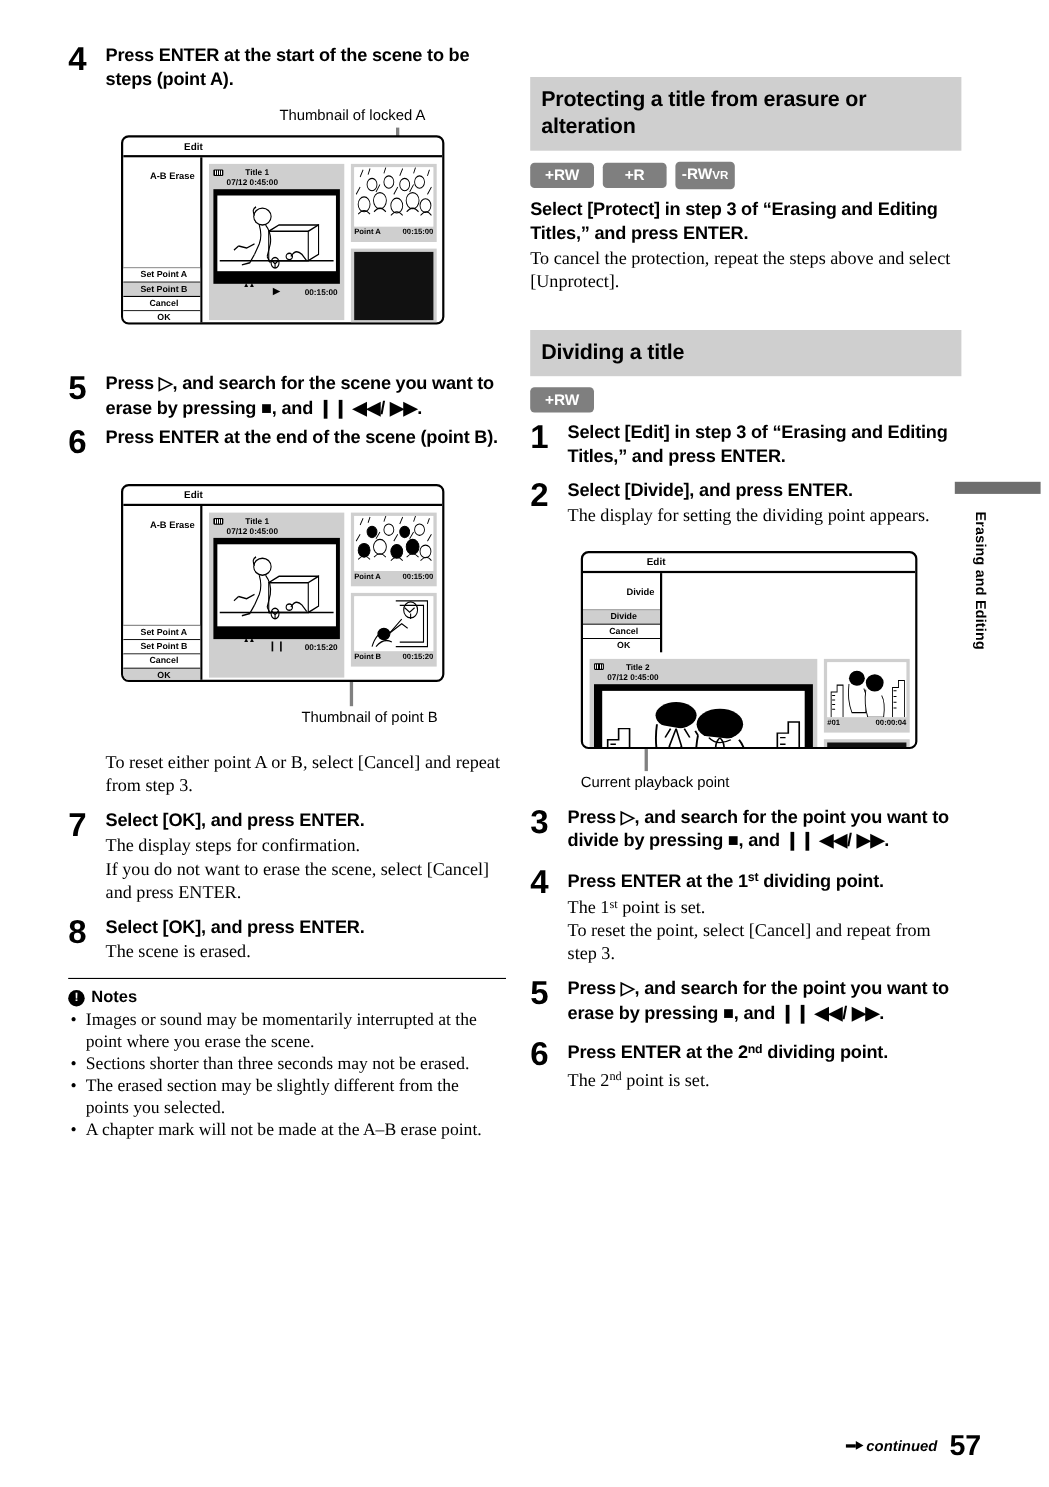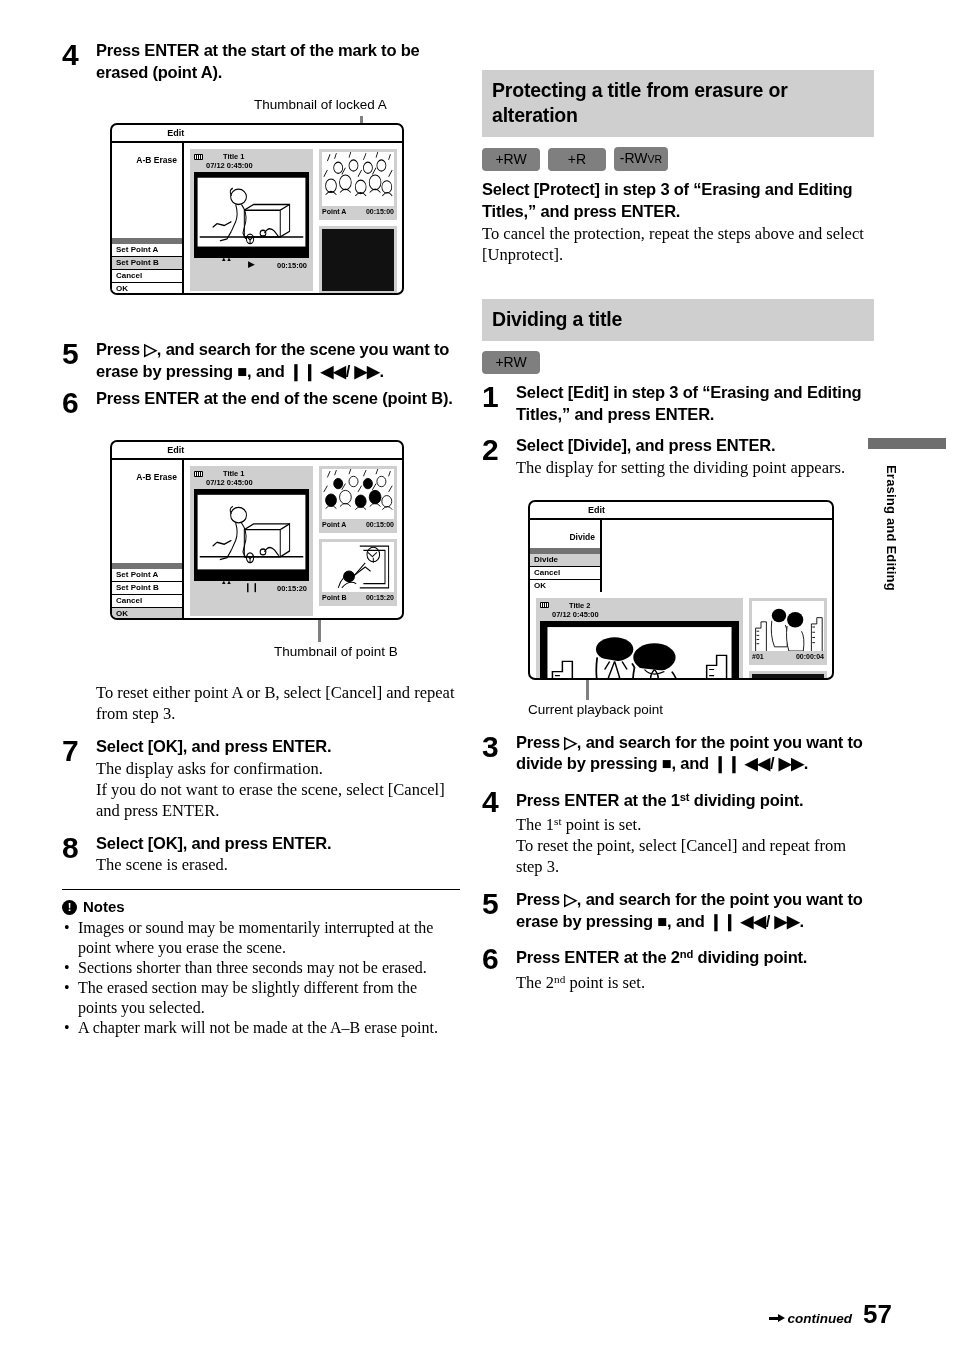--- a/index.html
+++ b/index.html
@@ -41,23 +41,23 @@
     background:#cfcfcf;
     font-family:"Liberation Sans", sans-serif;
     font-weight:bold; font-size:19.5px; line-height:25px;
     padding:8px 10px 9px 10px;
     letter-spacing:-0.2px;
   }
 
   
   .badges { margin:10px 0 8px 0; display:flex; gap:8px; align-items:center; }
   .badge {
-    background:#7f7f7f; color:#000000;
-    font-family:"Liberation Sans", sans-serif;
-    font-weight:normal; font-size:14px; line-height:14px;
+    background:#7f7f7f; color:#ffffff;
+    font-family:"Liberation Sans", sans-serif;
+    font-weight:bold; font-size:14px; line-height:14px;
     border-radius:4px;
     padding:4px 0 5px 0;
     text-align:center;
     letter-spacing:0px;
     display:inline-block;
   }
   .badge.w1 { width:58px; }
   .badge.w2 { width:58px; }
   .badge.w3 { width:54px; }
   .badge .sm { font-size:10.5px; vertical-align:baseline; }
@@ -84,21 +84,21 @@
     border-right:2px solid #000;
     width:72px; flex:0 0 72px;
     display:flex; flex-direction:column;
     justify-content:space-between;
   }
   .mode-label {
     font-family:"Liberation Sans", sans-serif;
     font-weight:bold; font-size:8.5px; line-height:10px;
     text-align:right; padding:12px 5px 0 0;
   }
-  .menu { border-top:6px solid #737373; }
+  .menu { border-top:1px solid #737373;text-align:center; }
   .menu-item {
     font-family:"Liberation Sans", sans-serif;
     font-weight:bold; font-size:8px; line-height:10px;
     padding:1px 0 1px 4px;
     border-bottom:1px solid #000;
     background:#fff;
   }
   .menu-item:last-child { border-bottom:none; }
   .menu-item.sel { background:#cfcfcf; }
 
@@ -186,21 +186,21 @@
   .side-bar { height:11px; background:#6e6e6e; width:78px; }
   .side-text {
     writing-mode:vertical-rl;
     font-family:"Liberation Sans", sans-serif;
     font-weight:bold; font-size:13px; letter-spacing:0.2px;
     margin-top:16px; margin-left:16px;
     white-space:nowrap;
   }
 
   
-  .footer { position:absolute; right:62px; bottom:26px; display:flex; align-items:flex-end; gap:11px; }
+  .footer { position:absolute; right:62px; bottom:26px; display:flex; align-items:center; gap:11px; }
   .cont {
     font-family:"Liberation Sans", sans-serif;
     font-style:italic; font-weight:bold; font-size:13.5px;
     display:flex; align-items:center; gap:3px;
   }
   .arrow-r {
     display:inline-block; width:16px; height:9px; position:relative;
   }
   .arrow-r::before{
     content:""; position:absolute; left:0; top:3px; width:9px; height:3px; background:#000;
@@ -230,21 +230,21 @@
 </head>
 <body>
 
 <div class="page">
 
   <div class="col-left">
 
     <div class="step">
       <div class="step-num">4</div>
       <div class="step-body">
-        <div class="step-head">Press ENTER at the start of the mark to be erased (point A).</div>
+        <div class="step-head">Press ENTER at the start of the scene to be steps (point A).</div>
       </div>
     </div>
 
     <div style="position:relative; height:26px; margin-top:14px;">
       <div class="callout" style="left:192px; top:0;">Thumbnail of locked A</div>
       <div class="leader" style="left:298px; top:19px; width:3px; height:40px;"></div>
     </div>
 
     <div class="screen" style="margin-left:48px; width:294px; height:172px;">
       <div class="scr-title">
@@ -457,21 +457,21 @@
       <div class="leader" style="left:256px; top:0; width:3px; height:22px;"></div>
       <div class="callout" style="left:212px; top:24px;">Thumbnail of point B</div>
     </div>
 
     <div class="indent-desc" style="margin-top:22px;">To reset either point A or B, select [Cancel] and repeat from step 3.</div>
 
     <div class="step" style="margin-top:12px;">
       <div class="step-num">7</div>
       <div class="step-body">
         <div class="step-head">Select [OK], and press ENTER.</div>
-        <div class="step-desc">The display asks for confirmation.</div>
+        <div class="step-desc">The display steps for confirmation.</div>
         <div class="step-desc">If you do not want to erase the scene, select [Cancel] and press ENTER.</div>
       </div>
     </div>
 
     <div class="step" style="margin-top:12px;">
       <div class="step-num">8</div>
       <div class="step-body">
         <div class="step-head">Select [OK], and press ENTER.</div>
         <div class="step-desc">The scene is erased.</div>
       </div>

